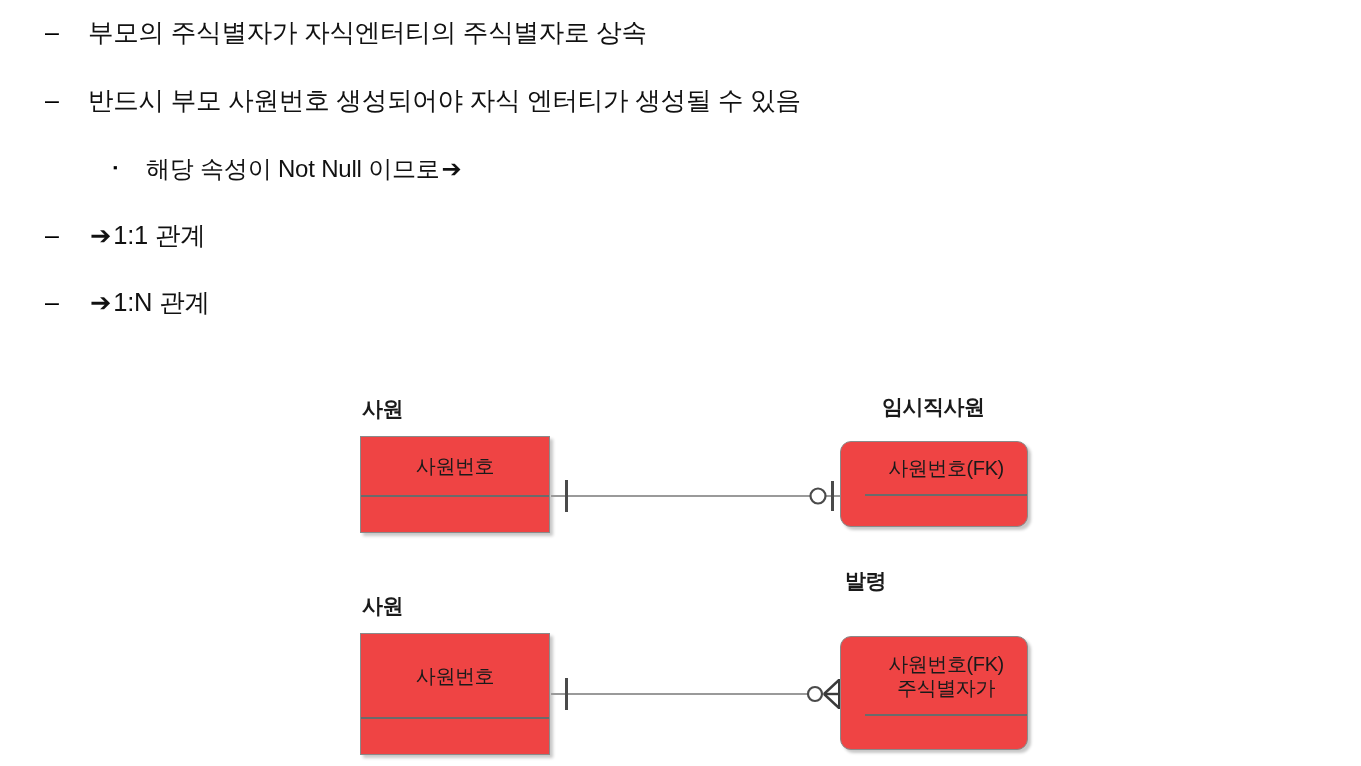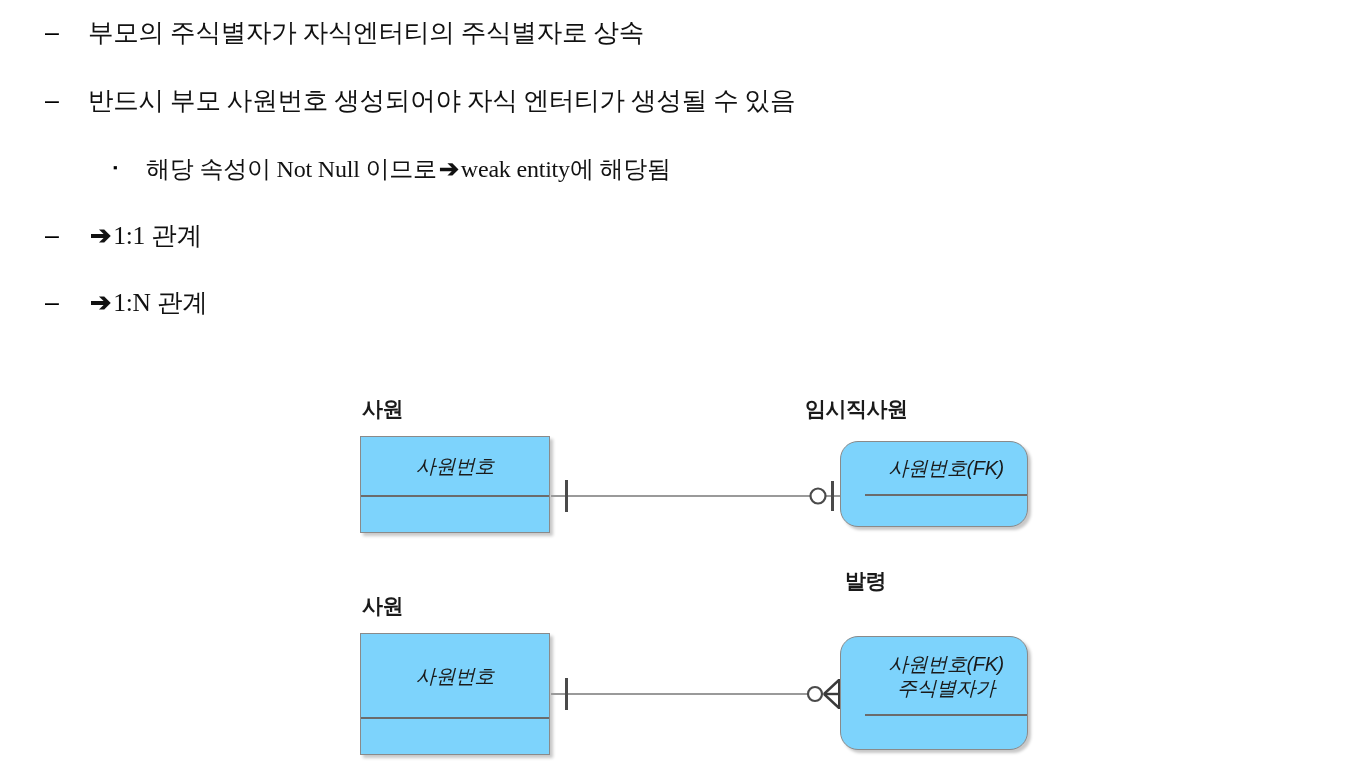--- a/index.html
+++ b/index.html
@@ -49,21 +49,20 @@
     color: #000;
     position: relative;
     top: -5px;
   }
 
   .bullet-text {
     font-size: 25.5px;
     line-height: 1;
     letter-spacing: -0.2px;
     color: #111111;
-    font-family: Liberation Serif, serif;
   }
 
   .bullet-text.level2 {
     font-size: 24px;
   }
 
   .arrow-glyph {
     font-weight: bold;
     padding: 0 2px;
   }
@@ -80,30 +79,29 @@
     color: #1a1a1a;
     line-height: 1;
     letter-spacing: -0.5px;
     white-space: nowrap;
     text-align: right;
   }
 
   .entity-box {
     position: absolute;
     box-sizing: border-box;
-    background: #7dd3fc;
+    background: #ef4444;
     border: 1.5px solid #8a8a8a;
     box-shadow: 3px 3px 3px rgba(0,0,0,0.22);
     display: flex;
     flex-direction: column;
-    font-style: italic;
   }
 
   .entity-box.rounded {
-    border-radius: 18px;
+    border-radius: 11px;
     padding-left: 24px;
   }
 
   .entity-upper {
     box-sizing: border-box;
     border-bottom: 2.5px solid #6b6b6b;
     display: flex;
     flex-direction: column;
     align-items: center;
     justify-content: center;
@@ -147,21 +145,20 @@
 
   <div class="bullet-row" style="left:45px; top:88px;">
     <span class="dash-marker">–</span>
     <span class="bullet-text">반드시 부모 사원번호 생성되어야 자식 엔터티가 생성될 수 있음</span>
   </div>
 
   <div class="bullet-row" style="left:113px; top:157px;">
     <span class="square-marker">▪</span>
     <span class="bullet-text level2">해당 속성이 Not Null 이므로</span>
     <span class="bullet-text level2 arrow-glyph">➔</span>
-    <span class="bullet-text level2">weak entity에 해당됨</span>
   </div>
 
   <div class="bullet-row" style="left:45px; top:223px;">
     <span class="dash-marker">–</span>
     <span class="bullet-text arrow-glyph">➔</span>
     <span class="bullet-text">1:1 관계</span>
   </div>
 
   <div class="bullet-row" style="left:45px; top:290px;">
     <span class="dash-marker">–</span>
@@ -190,21 +187,21 @@
     </svg>
   </div>
 
   <div class="notation" style="left:807px; top:480px;">
     <svg width="36" height="32" viewBox="0 0 36 32">
       <circle cx="11" cy="16" r="7.5" fill="#ffffff" stroke="#4a4a4a" stroke-width="2.2"></circle>
       <rect x="24" y="1" width="3" height="30" fill="#4a4a4a"></rect>
     </svg>
   </div>
 
-  <div class="entity-title" style="left:805px; top:398px;">임시직사원</div>
+  <div class="entity-title" style="left:882px; top:398px;font-family:Liberation Mono, monospace;">임시직사원</div>
 
   <div class="entity-box rounded" style="left:840px; top:441px; width:188px; height:86px;">
     <div class="entity-upper" style="height:54px;">
       <div class="attr-line">사원번호(FK)</div>
     </div>
     <div class="entity-lower"></div>
   </div>
 
 </div>
 

